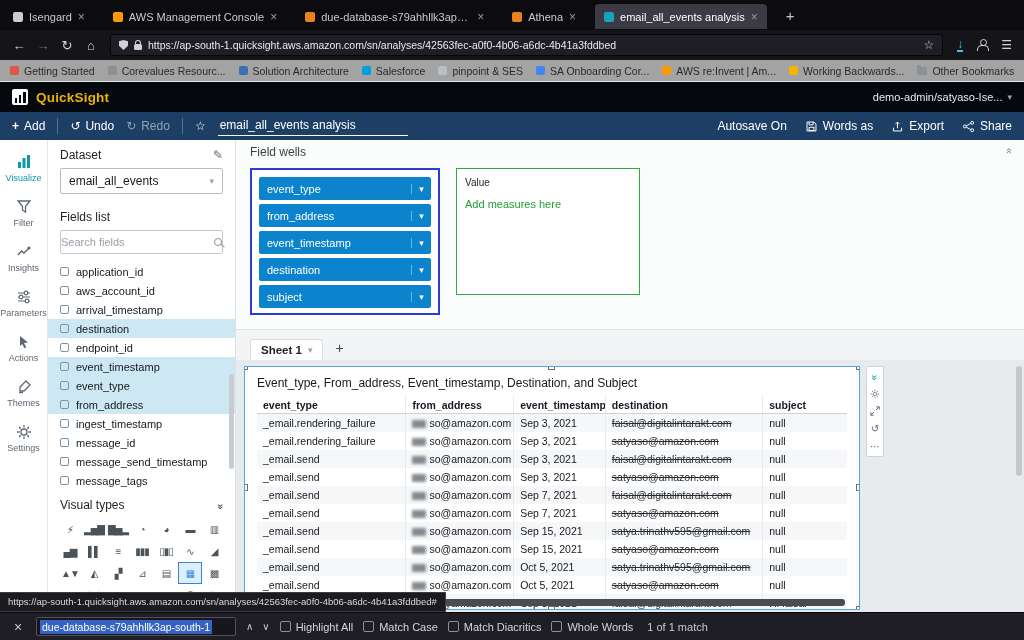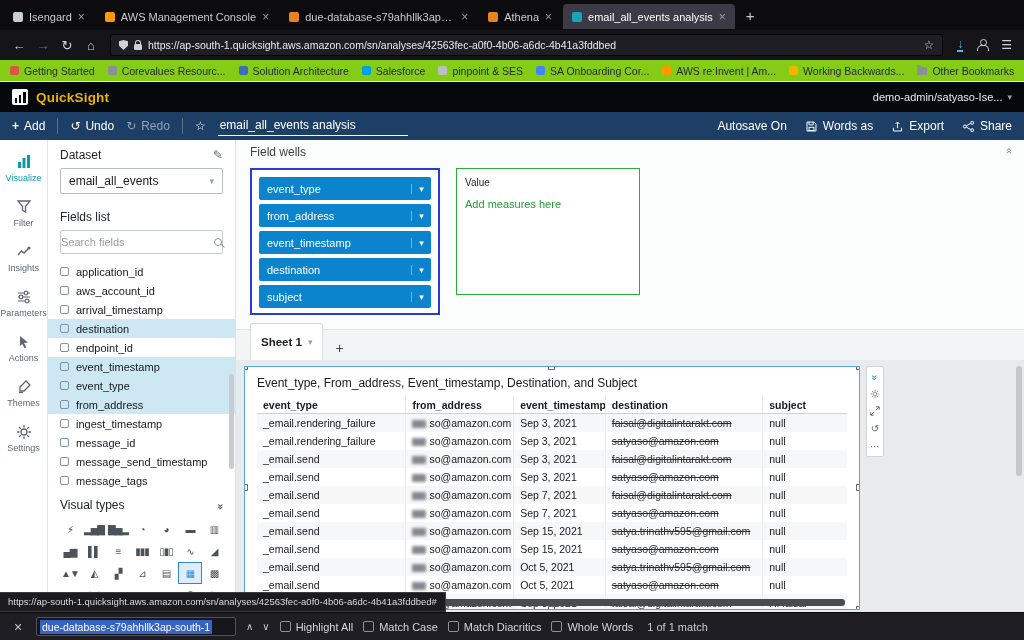--- a/index.html
+++ b/index.html
@@ -1,20 +1,20 @@
 <!DOCTYPE html>
 <html><head>
 <meta charset="utf-8">
 <style>
   * { margin:0; padding:0; box-sizing:border-box; }
   body { background:#333; font-family:"Liberation Sans","DejaVu Sans",sans-serif; }
   .screen { width:1024px; height:640px; display:flex; flex-direction:column; background:#e9eced; position:relative; overflow:hidden; }
 
   
-  .tabbar { height:30px; background:#0c0c0f; display:flex; align-items:center; padding:0 4px; gap:2px; flex:none; }
+  .tabbar { height:30px; background:#0c0c0f; display:flex; align-items:center; padding:0 4px; gap:10px; flex:none; }
   .tab { display:flex; align-items:center; gap:6px; height:25px; margin-top:3px; padding:0 9px; border-radius:4px 4px 0 0; color:#c9c9d2; font-size:11px; min-width:0; }
   .tab.active { background:#3b3a45; color:#fff; }
   .favicon { width:10px; height:10px; border-radius:2px; flex:none; }
   .tab-title { white-space:nowrap; overflow:hidden; text-overflow:ellipsis; max-width:150px; }
   .tab-close { font-size:12px; color:#9a9aa5; flex:none; }
   .newtab { color:#c9c9d2; font-size:15px; padding:0 9px; }
 
   
   .navbar { height:30px; background:#151519; display:flex; align-items:center; gap:2px; padding:0 8px; flex:none; }
   .navbtn { color:#cfd0d8; font-size:13px; width:22px; text-align:center; }
@@ -25,21 +25,21 @@
   .lockb::before { content:""; position:absolute; width:4px; height:4px; border:1.5px solid #cfd0d8; border-bottom:none; border-radius:4px 4px 0 0; left:.5px; top:-4.5px; }
   .url { color:#e8e8ee; font-size:10.5px; white-space:nowrap; overflow:hidden; flex:1; }
   .urlstar { color:#cfd0d8; font-size:12px; flex:none; }
   .dl { color:#4fb9e8; font-size:12px; border-bottom:2px solid #4fb9e8; line-height:11px; margin:0 6px; }
   .person { width:12px; height:12px; position:relative; margin:0 6px; }
   .person::before { content:""; position:absolute; width:5px; height:5px; border:1.5px solid #cfd0d8; border-radius:50%; left:2.5px; top:0; }
   .person::after { content:""; position:absolute; width:10px; height:5px; border:1.5px solid #cfd0d8; border-bottom:none; border-radius:5px 5px 0 0; left:0; bottom:0; }
   .hamb { color:#cfd0d8; font-size:12px; margin:0 4px; }
 
   
-  .bmbar { height:22px; background:#84cc16; display:flex; align-items:center; gap:13px; padding:0 10px; font-size:10.5px; color:#27292d; border-bottom:1px solid #e3e5e7; flex:none; white-space:nowrap; overflow:hidden; }
+  .bmbar { height:22px; background:#a3a3a3; display:flex; align-items:center; gap:13px; padding:0 10px; font-size:10.5px; color:#27292d; border-bottom:1px solid #e3e5e7; flex:none; white-space:nowrap; overflow:hidden; }
   .bm { display:flex; align-items:center; gap:5px; }
   .bmdot { width:9px; height:9px; border-radius:2px; flex:none; }
   .otherbm { margin-left:auto; display:flex; gap:5px; align-items:center; }
   .folder { width:10px; height:8px; background:#8a9096; border-radius:1px; position:relative; }
   .folder::before { content:""; position:absolute; top:-2px; left:0; width:4px; height:2px; background:#8a9096; border-radius:1px 1px 0 0; }
 
   
   .qsheader { height:30px; background:#05080c; display:flex; align-items:center; padding:0 12px; gap:8px; flex:none; }
   .qslogo { width:16px; height:16px; background:#fff; border-radius:2px; display:flex; align-items:flex-end; gap:1.5px; padding:2.5px; }
   .qslogo i { display:block; width:3px; background:#05080c; }
@@ -90,21 +90,21 @@
   .wells { display:flex; gap:16px; padding:4px 14px 14px; background:#fbfcfc; border-bottom:1px solid #e0e3e5; flex:none; }
   .well1 { width:190px; height:147px; border:2px solid #2b3cd0; background:#fff; padding:7px; }
   .pill { height:23px; background:#0b83cd; border-radius:2px; display:flex; align-items:center; justify-content:space-between; margin-bottom:4px; color:#fff; font-size:11px; }
   .pill .pl { padding-left:8px; }
   .pill .pc { width:20px; text-align:center; border-left:1px solid rgba(255,255,255,.4); font-size:9px; color:#fff; }
   .well2 { width:184px; height:127px; border:1.5px solid #2faa3c; background:#fff; padding:8px; }
   .vlabel { font-size:10px; color:#21252a; }
   .vhint { font-size:11px; color:#1e9e34; margin-top:10px; }
 
   .sheetbar { height:30px; background:#f2f4f6; display:flex; align-items:flex-end; padding:0 14px; gap:12px; flex:none; }
-  .sheettab { background:#fff; border:1px solid #d8dcdf; border-bottom:none; border-radius:3px 3px 0 0; padding:12px 10px; font-size:11.5px; font-weight:700; color:#21252a; display:flex; gap:6px; align-items:center; }
+  .sheettab { background:#fff; border:1px solid #d8dcdf; border-bottom:none; border-radius:3px 3px 0 0; padding:4px 10px; font-size:11.5px; font-weight:700; color:#21252a; display:flex; gap:6px; align-items:center; }
   .addsheet { font-size:14px; color:#3f464d; padding-bottom:4px; }
 
   .canvas { flex:1; position:relative; background:#e8ebed; overflow:hidden; }
   .visual { position:absolute; left:8px; top:6px; width:616px; height:244px; background:#fff; border:1.5px solid #58a6d8; overflow:hidden; }
   .vtitle { padding:9px 12px 6px; font-size:12px; color:#16191f; white-space:nowrap; overflow:hidden; }
   .table { margin:0 12px; font-size:10.5px; color:#16191f; }
   .thead { display:flex; font-weight:700; border-bottom:1px solid #cfd3d6; height:18px; line-height:18px; }
   .trow { display:flex; height:18px; line-height:18px; }
   .trow:nth-child(even) { background:#f5f7f8; }
   .tc { padding:0 6px; white-space:nowrap; overflow:hidden; border-right:1px solid #e8ebed; }

